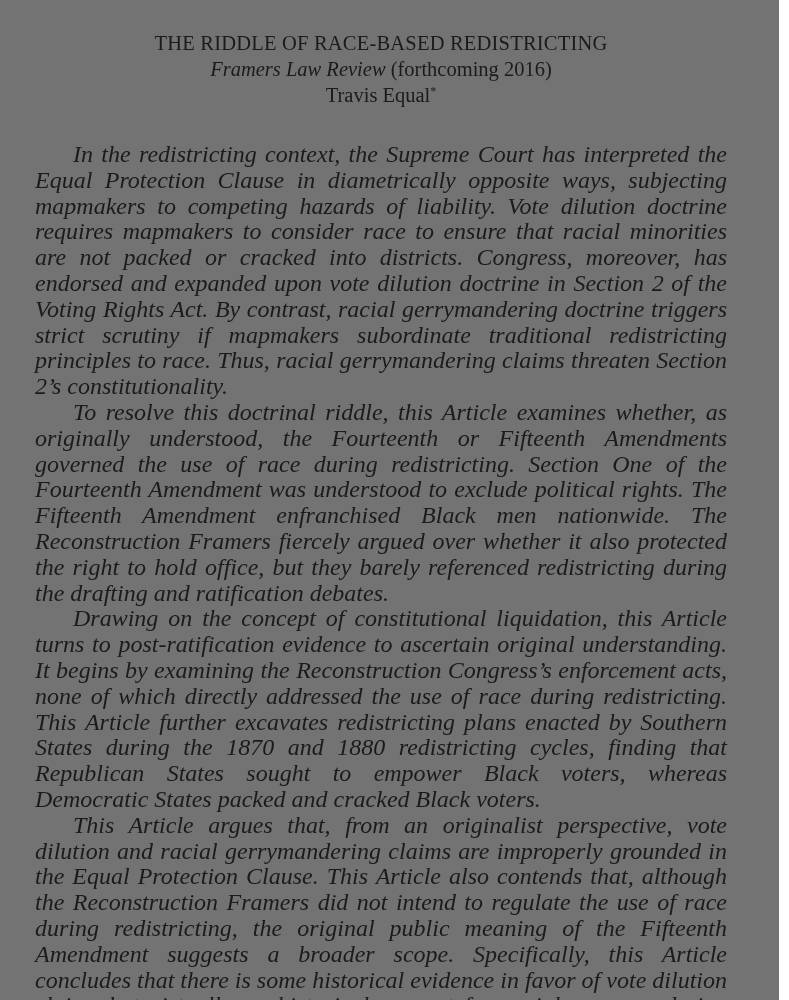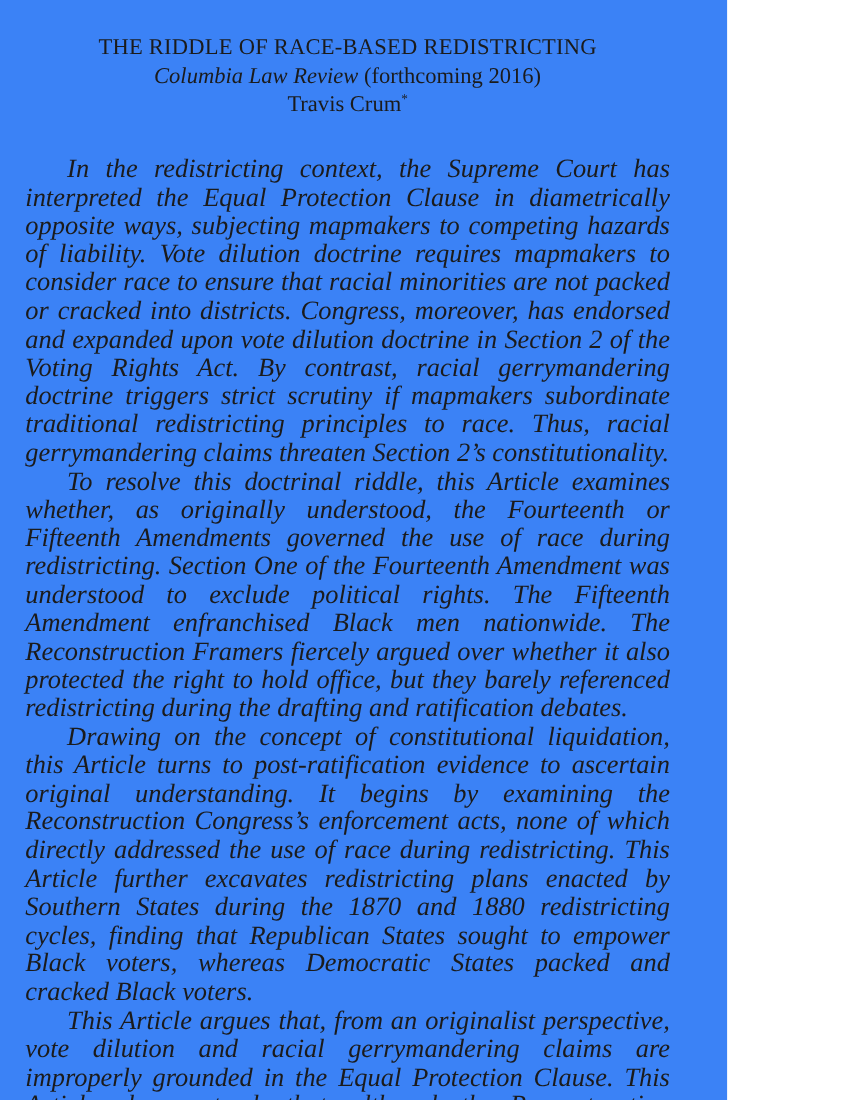--- a/index.html
+++ b/index.html
@@ -3,26 +3,26 @@
 <meta charset="utf-8">
 <style>
   html, body {
     margin: 0;
     padding: 0;
     background: #ffffff;
   }
   .page {
     position: relative;
     box-sizing: border-box;
-    width: 661px;
+    width: 779px;
     height: 1000px;
-    background: #3b82f6;
+    background: #737373;
     color: #1b1b1b;
     font-family: "Liberation Serif", "DejaVu Serif", serif;
-    padding: 30px 52px 0 23px;
+    padding: 30px 52px 0 35px;
     overflow: hidden;
   }
   .title-block {
     text-align: center;
     font-size: 20.5px;
     line-height: 26px;
     font-weight: 400;
   }
   .article-title {
     margin: 0;
@@ -50,22 +50,22 @@
     text-indent: 38px;
   }
 </style>
 </head>
 <body>
 
 <div class="page">
 
   <header class="title-block">
     <h1 class="article-title">THE RIDDLE OF RACE-BASED REDISTRICTING</h1>
-    <div class="journal-line"><span class="journal-name">Columbia Law Review</span><span> (forthcoming 2016)</span></div>
-    <div class="author-line"><span>Travis Crum</span><sup>*</sup></div>
+    <div class="journal-line"><span class="journal-name">Framers Law Review</span><span> (forthcoming 2016)</span></div>
+    <div class="author-line"><span>Travis Equal</span><sup>*</sup></div>
   </header>
 
   <main class="abstract">
     <p>In the redistricting context, the Supreme Court has interpreted the Equal Protection Clause in diametrically opposite ways, subjecting mapmakers to competing hazards of liability. Vote dilution doctrine requires mapmakers to consider race to ensure that racial minorities are not packed or cracked into districts. Congress, moreover, has endorsed and expanded upon vote dilution doctrine in Section 2 of the Voting Rights Act. By contrast, racial gerrymandering doctrine triggers strict scrutiny if mapmakers subordinate traditional redistricting principles to race. Thus, racial gerrymandering claims threaten Section 2’s constitutionality.</p>
     <p>To resolve this doctrinal riddle, this Article examines whether, as originally understood, the Fourteenth or Fifteenth Amendments governed the use of race during redistricting. Section One of the Fourteenth Amendment was understood to exclude political rights. The Fifteenth Amendment enfranchised Black men nationwide. The Reconstruction Framers fiercely argued over whether it also protected the right to hold office, but they barely referenced redistricting during the drafting and ratification debates.</p>
     <p>Drawing on the concept of constitutional liquidation, this Article turns to post-ratification evidence to ascertain original understanding. It begins by examining the Reconstruction Congress’s enforcement acts, none of which directly addressed the use of race during redistricting. This Article further excavates redistricting plans enacted by Southern States during the 1870 and 1880 redistricting cycles, finding that Republican States sought to empower Black voters, whereas Democratic States packed and cracked Black voters.</p>
     <p>This Article argues that, from an originalist perspective, vote dilution and racial gerrymandering claims are improperly grounded in the Equal Protection Clause. This Article also contends that, although the Reconstruction Framers did not intend to regulate the use of race during redistricting, the original public meaning of the Fifteenth Amendment suggests a broader scope. Specifically, this Article concludes that there is some historical evidence in favor of vote dilution claims but virtually no historical support for racial gerrymandering claims. The upshot is that Congress could enact Section 2 pursuant to its Fifteenth Amendment enforcement authority to protect the right to vote and hold office.</p>
   </main>
 
 </div>

